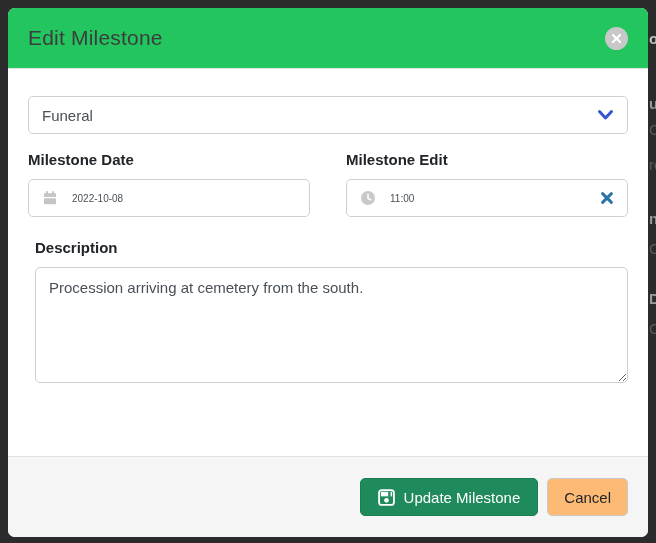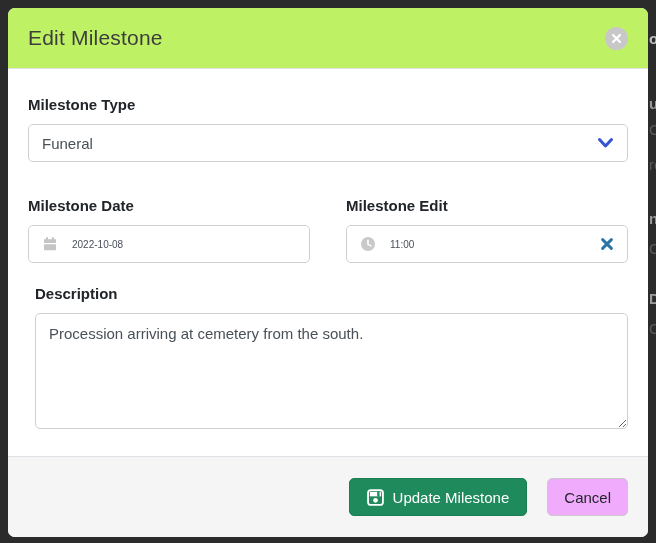--- a/index.html
+++ b/index.html
@@ -32,21 +32,21 @@
     left: 8px; top: 8px;
     width: 640px; height: 529px;
     background: #ffffff;
     border-radius: 7px;
     display: flex;
     flex-direction: column;
     overflow: hidden;
   }
   .modal-header {
     flex: 0 0 61px;
-    background: #bef264;
+    background: #22c55e;
     border-bottom: 1px solid #e2e2e2;
     display: flex;
     align-items: center;
     padding: 0 20px;
   }
   .modal-title {
     font-size: 21px;
     font-weight: 400;
     color: #3d3d3d;
     letter-spacing: 0.2px;
@@ -84,21 +84,21 @@
     display: flex;
     align-items: center;
     padding: 0 13px;
     font-size: 15px;
     color: #495057;
   }
   .select-control { justify-content: space-between; cursor: pointer; }
   .row2 {
     display: flex;
     gap: 36px;
-    margin-top: 35px;
+    margin-top: 17px;
     align-items: center;
   }
   .col { flex: 1 1 0; }
   .icon-lead { flex: 0 0 auto; margin-right: 14px; display: flex; align-items: center; }
   .bare-input {
     border: none;
     outline: none;
     flex: 1 1 auto;
     min-width: 0;
     font-family: "Liberation Sans", sans-serif;
@@ -131,41 +131,41 @@
     outline: none;
   }
   .modal-footer {
     flex: 0 0 auto;
     background: #f5f5f5;
     border-top: 1px solid #dee2e6;
     padding: 21px 20px;
     display: flex;
     justify-content: flex-end;
     align-items: center;
-    gap: 20px;
+    gap: 9px;
   }
   .btn {
     height: 38px;
     border-radius: 5px;
     font-family: "Liberation Sans", sans-serif;
     font-size: 15px;
     cursor: pointer;
     display: inline-flex;
     align-items: center;
     justify-content: center;
   }
   .btn-update {
     background: #1f8a5b;
     border: 1px solid #1b7e52;
     color: #ffffff;
     padding: 0 17px;
     gap: 9px;
   }
   .btn-cancel {
-    background: #f0abfc;
+    background: #fdba74;
     border: 1px solid #c9c9c9;
     color: #212529;
     padding: 0 16px;
   }
 </style>
 </head>
 <body>
 
 <div class="backdrop">
 
@@ -187,21 +187,20 @@
           <svg width="11" height="11" viewBox="0 0 12 12">
               <path d="M2.2 2.2 L9.8 9.8 M9.8 2.2 L2.2 9.8" stroke="#ffffff" stroke-width="2.5" stroke-linecap="round"></path>
             </svg>
         </span>
       </button>
     </div>
 
     <div class="modal-body">
 
       <div>
-        <label class="field-label">Milestone Type</label>
         <div class="control select-control">
           <span>Funeral</span>
           <span style="display:flex;">
             <svg width="17" height="12" viewBox="0 0 17 12">
                 <path d="M2.5 2.5 L8.5 9 L14.5 2.5" fill="none" stroke="#3554d4" stroke-width="3" stroke-linecap="round" stroke-linejoin="round"></path>
               </svg>
           </span>
         </div>
       </div>
 

